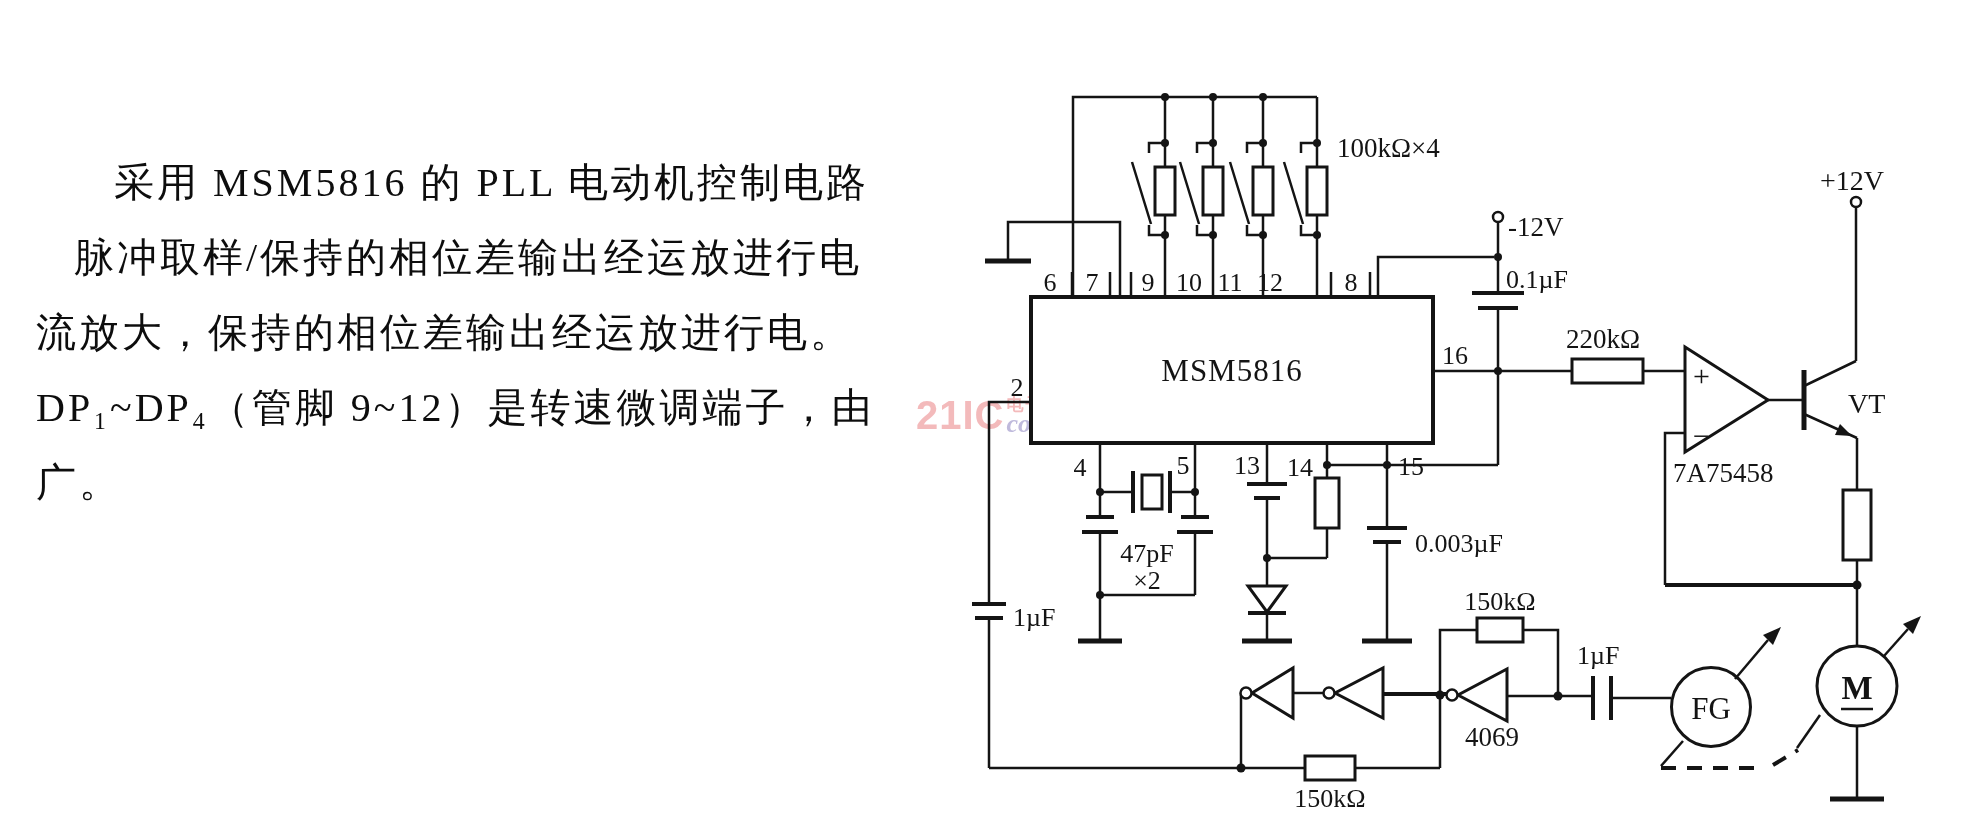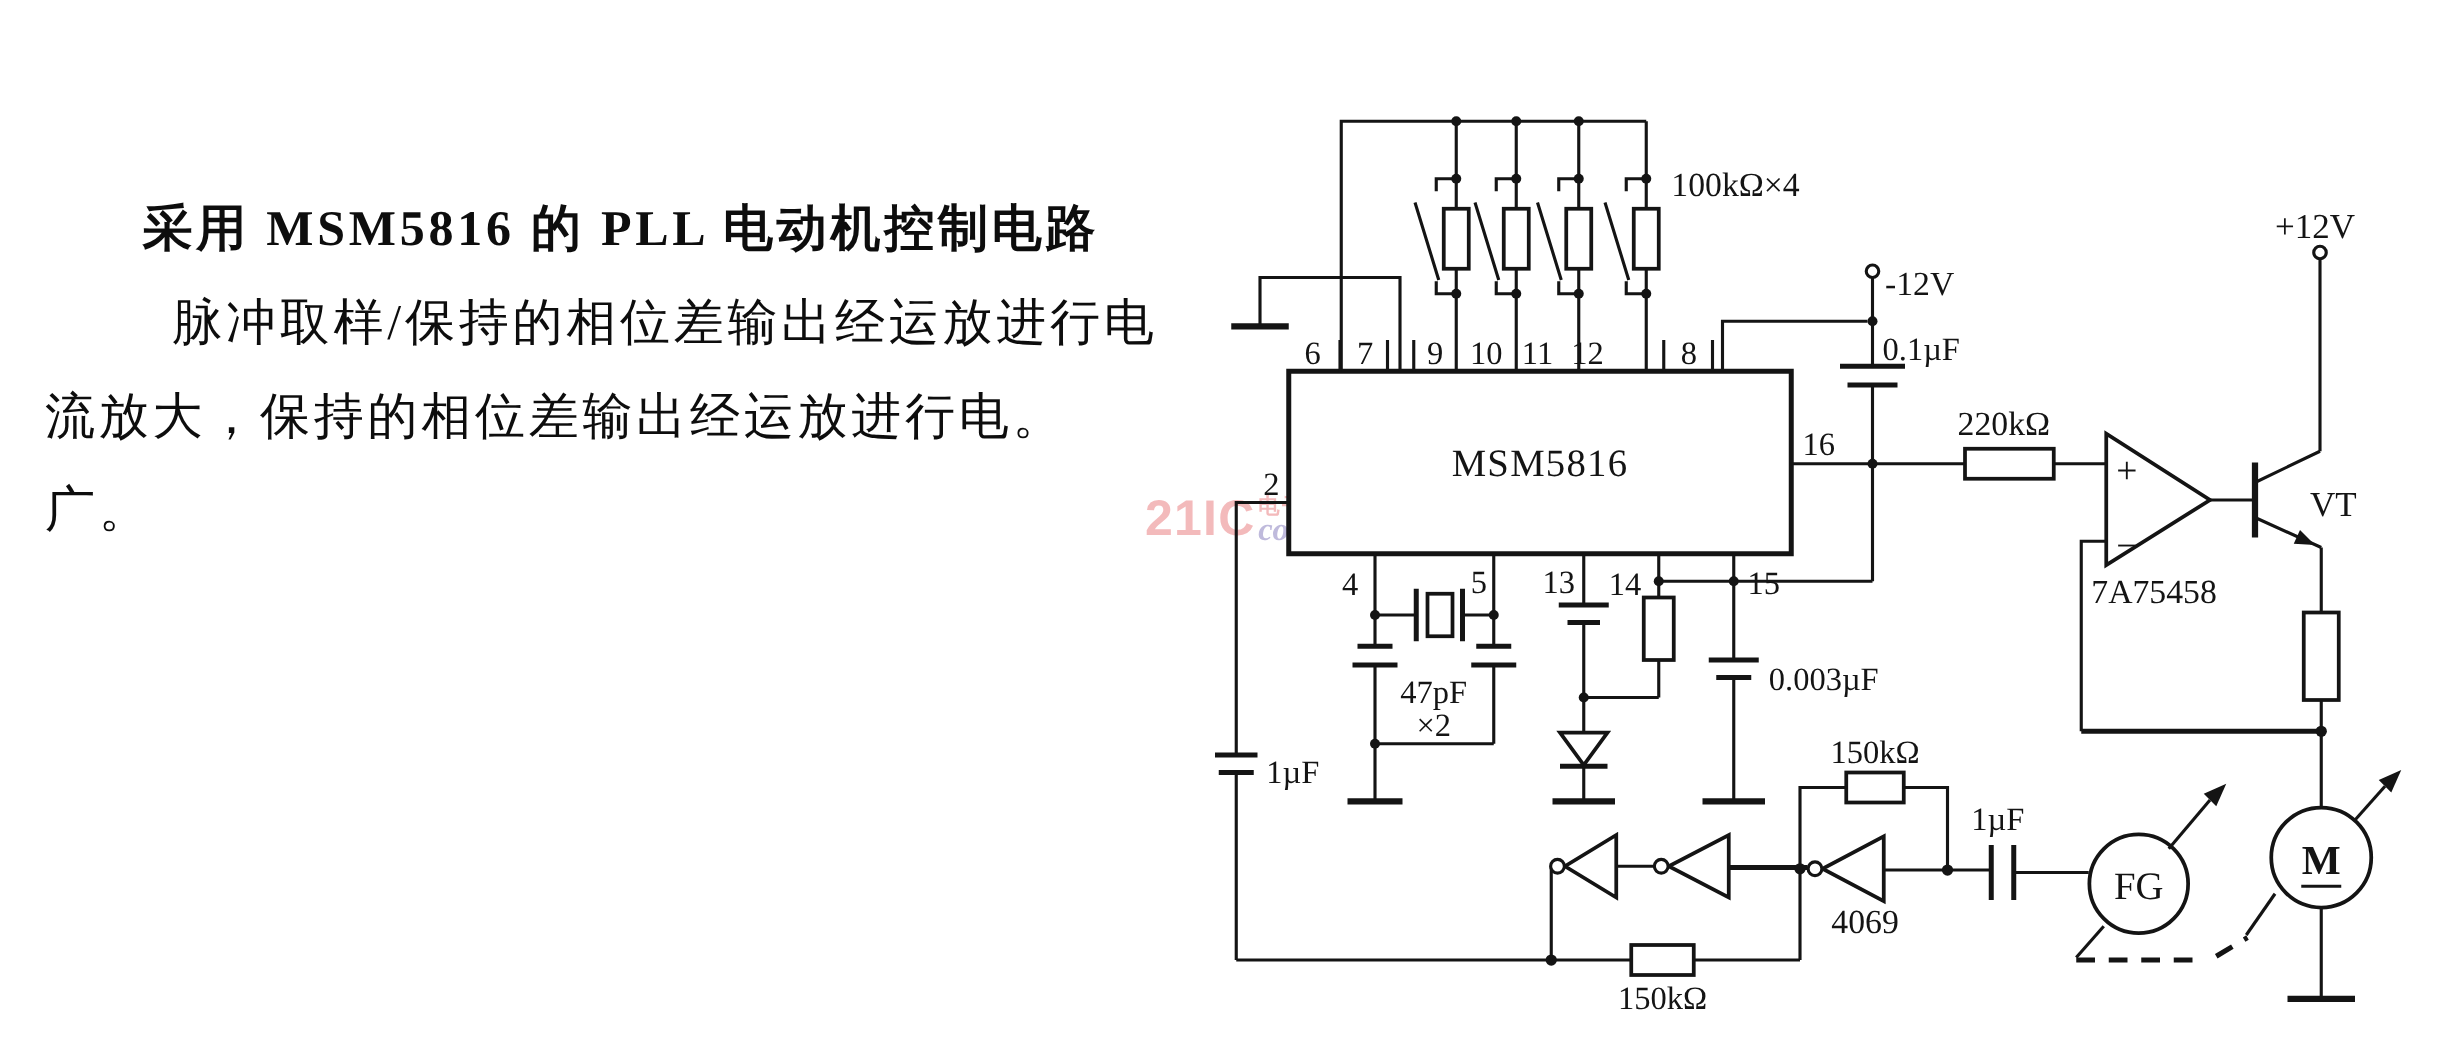--- a/index.html
+++ b/index.html
@@ -7,22 +7,22 @@
     width:1971px;height:835px;position:relative;background:#ffffff;
     font-family:"Liberation Serif",serif;color:#111;overflow:hidden;
   }
   
   .desc{
     position:absolute;left:36px;top:145px;width:890px;
     font-size:40px;line-height:75px;letter-spacing:3px;
     font-family:"Liberation Serif",serif;color:#0d0d0d;
   }
   .desc p{margin:0;white-space:nowrap;}
-  .desc p.title{font-weight:bold;text-indent:78px;}
-  .desc p.indent{text-indent:38px;text-align:right;}
+  .desc p.title{font-weight:normal;text-indent:78px;}
+  .desc p.indent{text-indent:38px;}
   
   .wm{
     position:absolute;left:916px;top:396px;display:flex;align-items:flex-start;
     opacity:.85;pointer-events:none;
   }
   .wm .brand{
     font-family:"Liberation Sans",sans-serif;font-weight:bold;
     font-size:40px;line-height:38px;color:#f2aeb0;letter-spacing:1px;
   }
   .wm .col{display:flex;flex-direction:column;margin-left:2px;}
@@ -52,20 +52,21 @@
   text{fill:#141414;font-family:"Liberation Serif",serif;}
   text.knock{paint-order:stroke;stroke:#ffffff;stroke-width:9;}
 </style>
 </head>
 <body>
 
 <div class="desc">
   <p class="title">采用 MSM5816 的 PLL 电动机控制电路</p>
   <p class="indent">脉冲取样/保持的相位差输出经运放进行电</p>
   <p>流放大，保持的相位差输出经运放进行电。</p>
+  <p>DP₁~DP₄（管脚 9~12）是转速微调端子，由</p>
   <p>广。</p>
 </div>
 
 <div class="wm">
   <span class="brand">21IC</span>
   <span class="col">
     <span class="cn">电子网</span>
     <span class="com">com</span>
   </span>
 </div>

